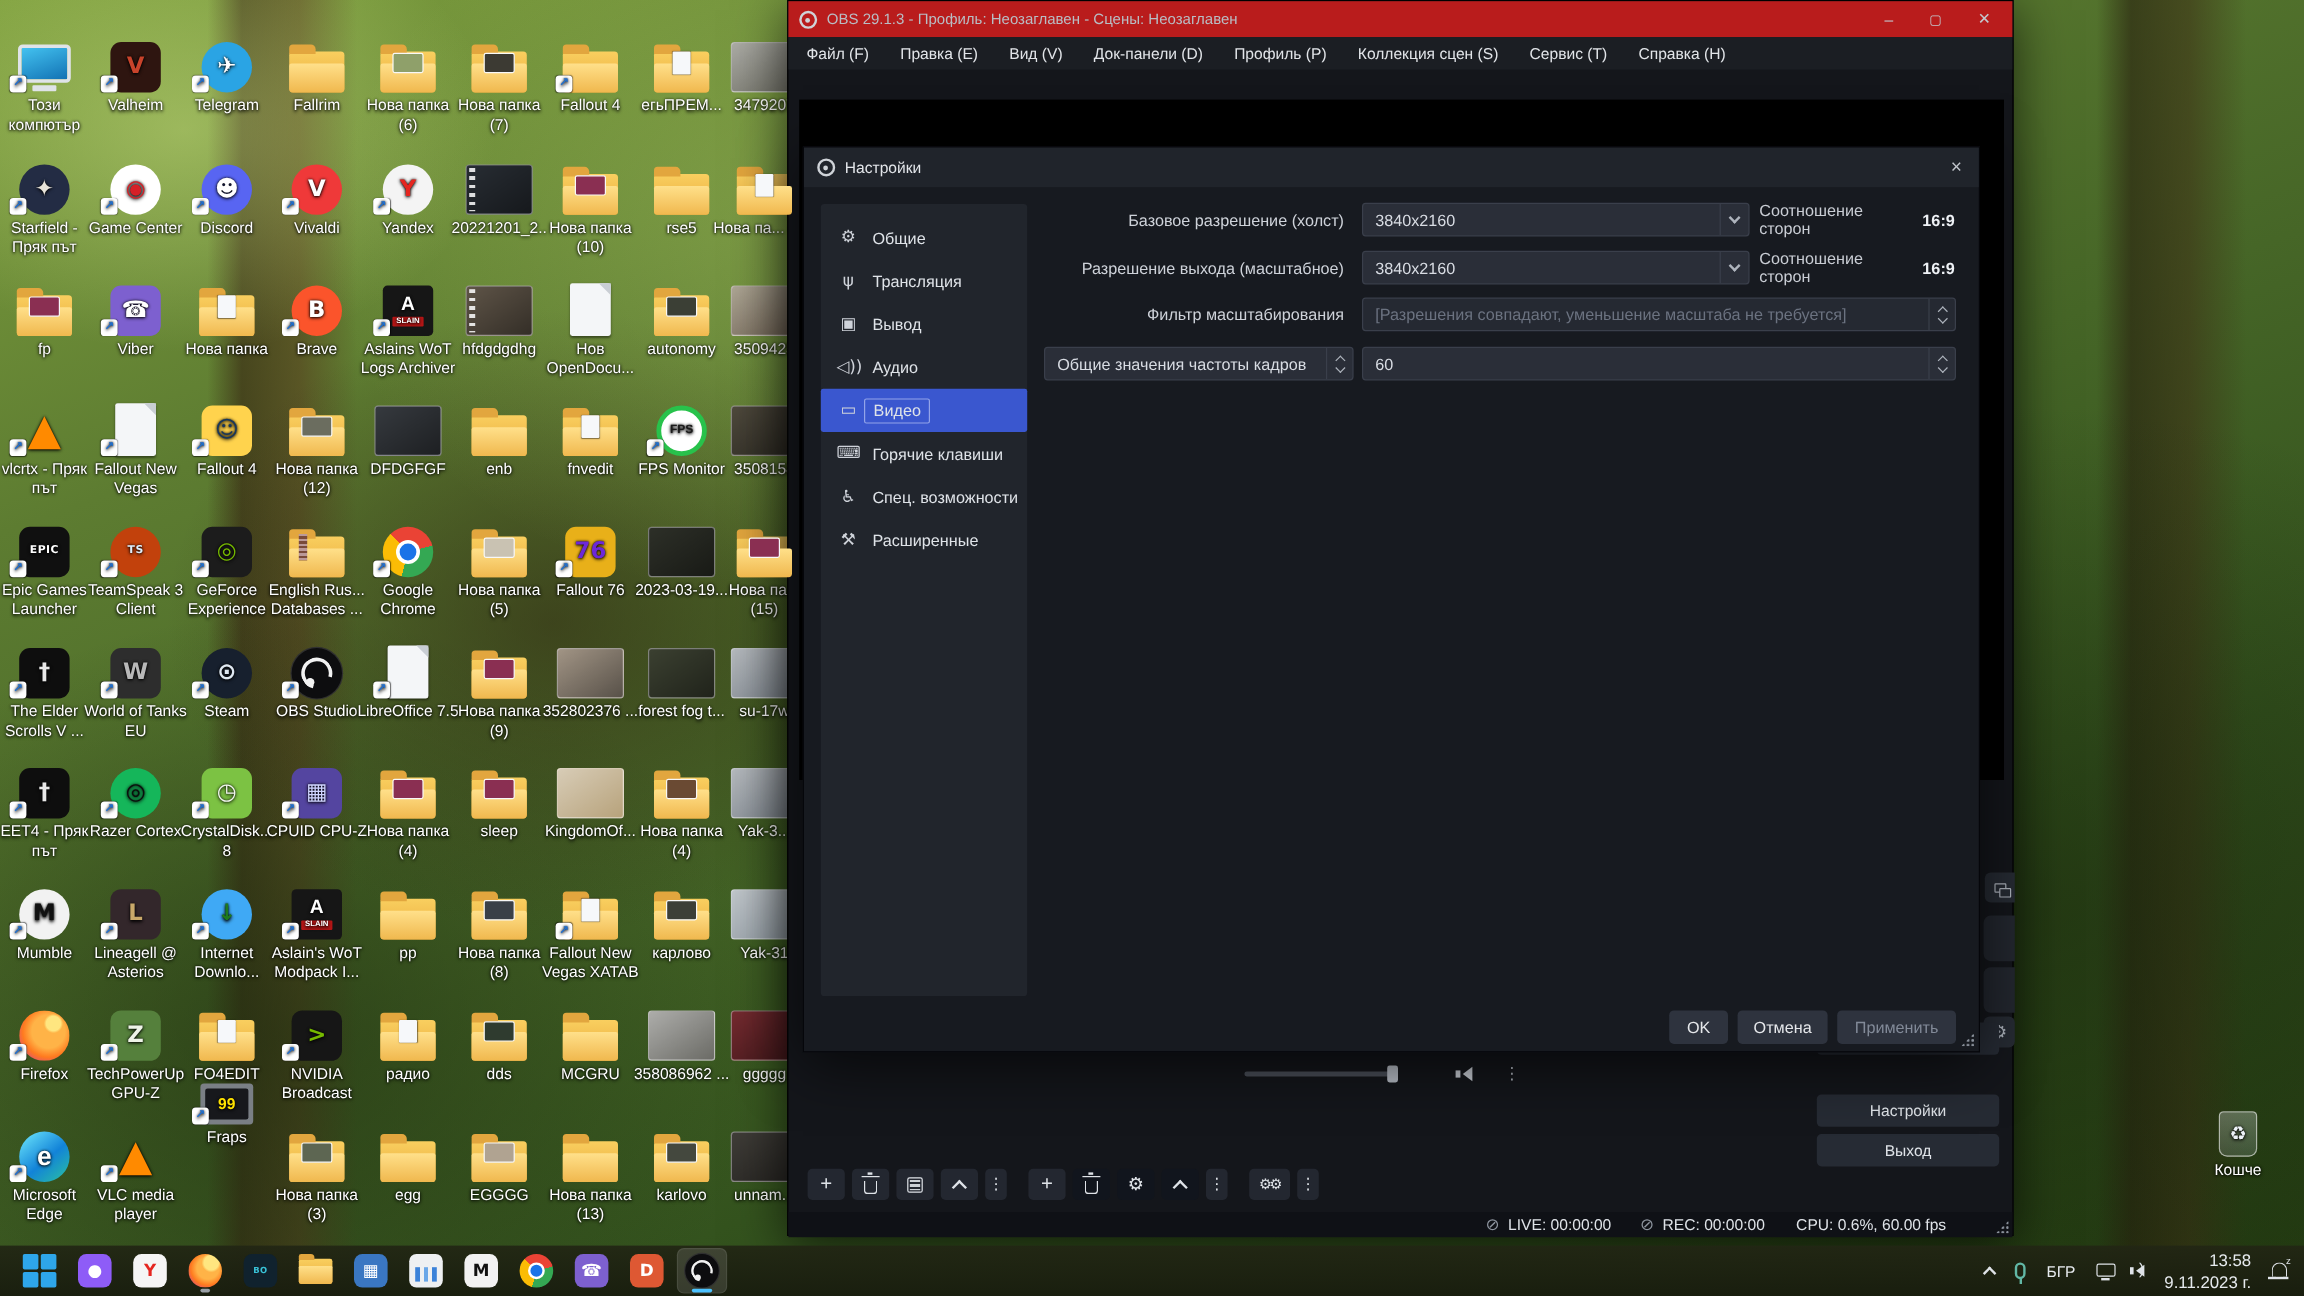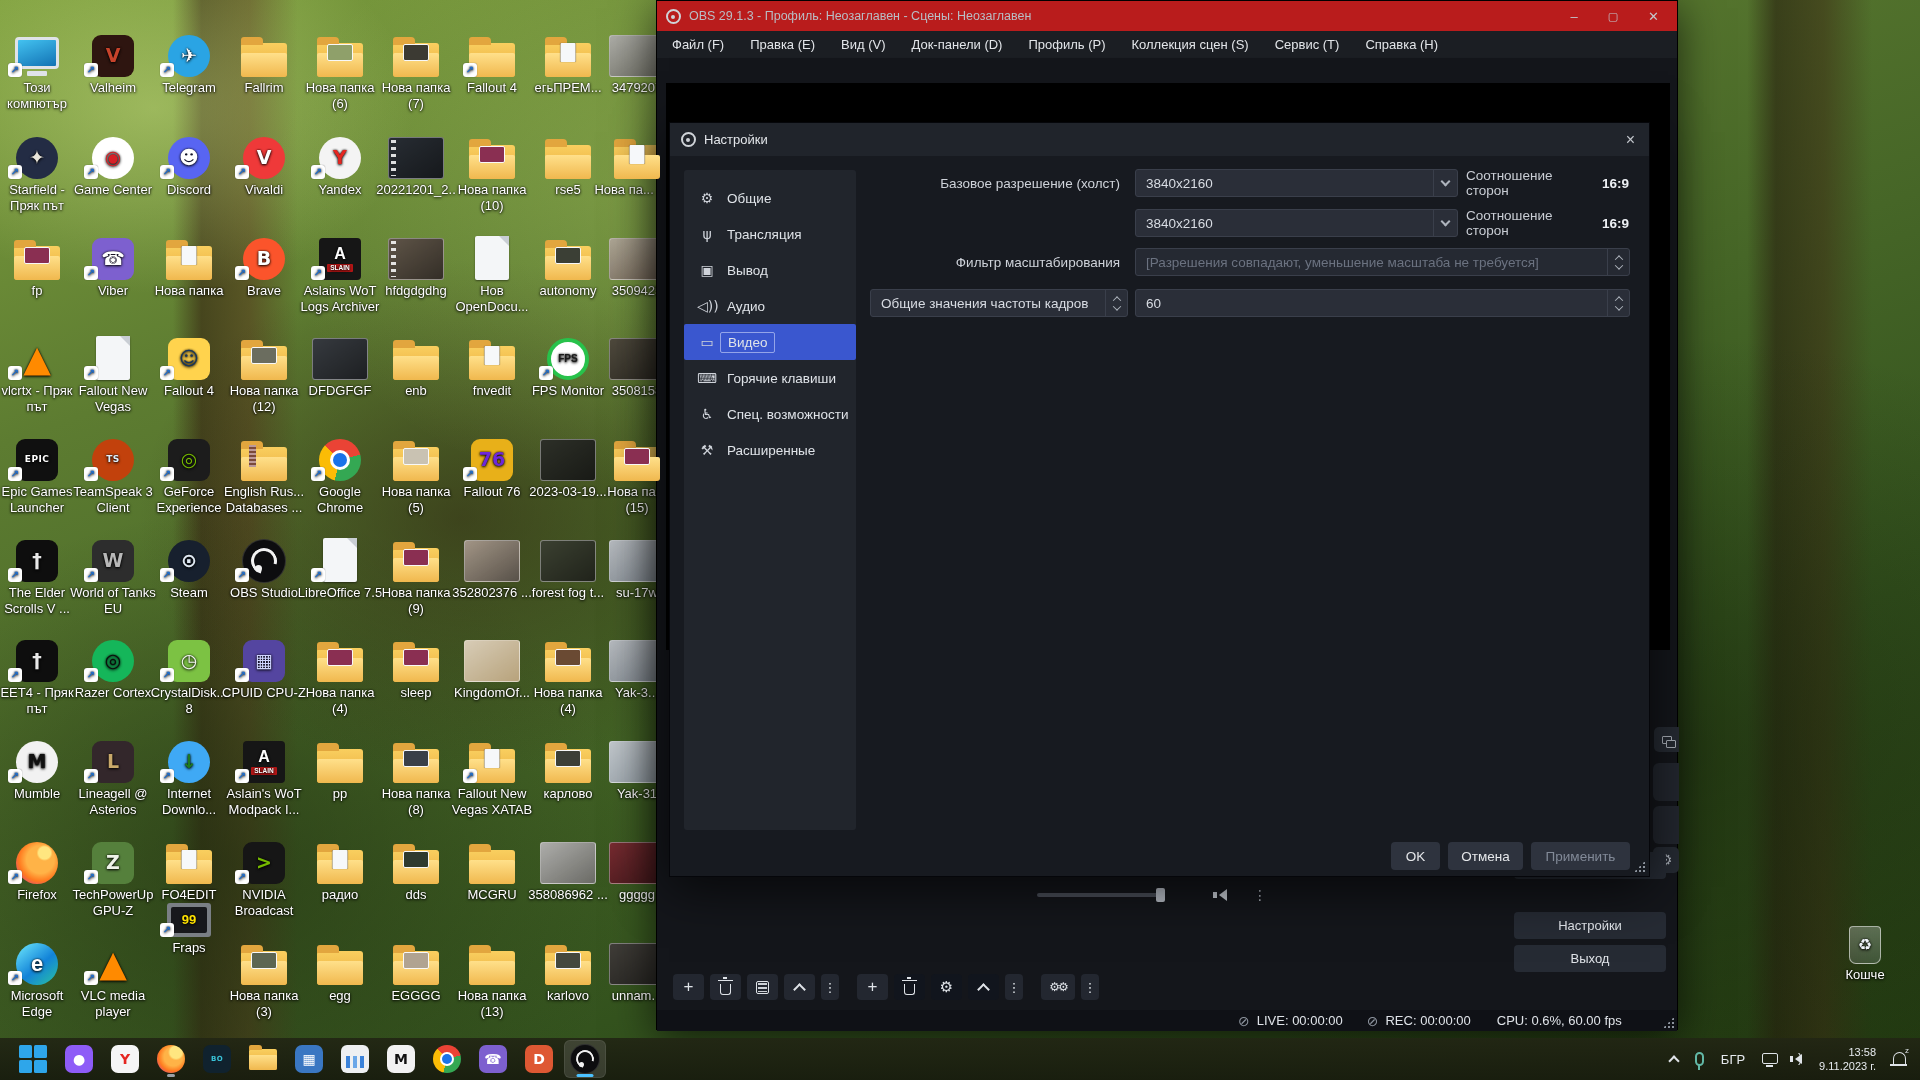--- a/index.html
+++ b/index.html
@@ -182,21 +182,21 @@
     background:linear-gradient(180deg,#ffe08a,#f0b84e);}
   #tray{margin-left:auto;display:flex;align-items:center;gap:17px;padding-right:14px;color:#e6eaee;font-size:13px;}
   .tray-chev{width:8px;height:8px;border-left:2px solid #dfe3e8;border-top:2px solid #dfe3e8;transform:rotate(45deg);margin-top:3px;}
   .mic{width:9px;height:14px;border:2px solid #62b8a6;border-radius:5px;position:relative;}
   .mic::after{content:"";position:absolute;left:50%;bottom:-6px;transform:translateX(-50%);width:2px;height:5px;background:#62b8a6;}
   .net{width:16px;height:11px;border:1.8px solid #dfe3e8;border-radius:2px;position:relative;margin-top:-2px;}
   .net::after{content:"";position:absolute;left:3px;bottom:-4px;width:7px;height:2px;background:#dfe3e8;}
   .spk2{width:0;height:0;border:5px solid transparent;border-right:7px solid #dfe3e8;border-left:none;position:relative;}
   .spk2::before{content:"";position:absolute;left:-5px;top:-3px;width:3px;height:6px;background:#dfe3e8;}
   .spk2::after{content:")";position:absolute;left:3px;top:-9px;color:#dfe3e8;font-size:13px;}
-  #clock{text-align:right;line-height:1.3;font-size:11px;}
+  #clock{text-align:right;line-height:1.3;font-size:14px;}
   .bell{width:13px;height:12px;border:1.8px solid #dfe3e8;border-bottom:none;border-radius:7px 7px 0 0;position:relative;margin-top:-3px;}
   .bell::before{content:"";position:absolute;left:-4px;bottom:-2px;width:17px;height:2px;background:#dfe3e8;}
   .bell::after{content:"z";position:absolute;right:-4px;top:-7px;font-size:8px;color:#dfe3e8;}
 </style>
 </head>
 <body>
 
 <div id="wallpaper"></div>
 <div id="desktop-icons">
     <div class="dicon" style="left: -6px; top: 25px;">
@@ -992,20 +992,21 @@
           <i></i>
         </span>
     </div>
     <div class="aspect" style="left:796px;">
       <span>Соотношение сторон</span>
         <b>16:9</b>
     </div>
   </div>
 
   <div class="frow" style="top:86px;right:20px;">
+    <div class="flabel">Разрешение выхода (масштабное)</div>
     <div class="combo" style="left:465px;width:323px;">
       <span>3840x2160</span>
       <span class="cdown">
           <i></i>
         </span>
     </div>
     <div class="aspect" style="left:796px;">
       <span>Соотношение сторон</span>
         <b>16:9</b>
     </div>

